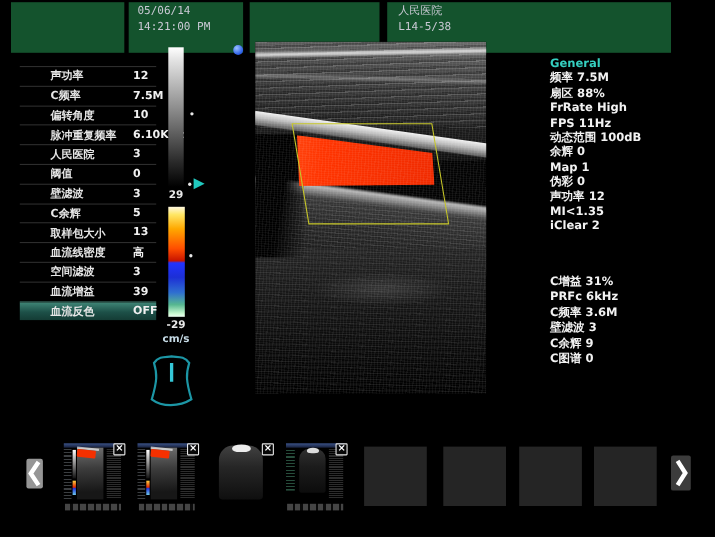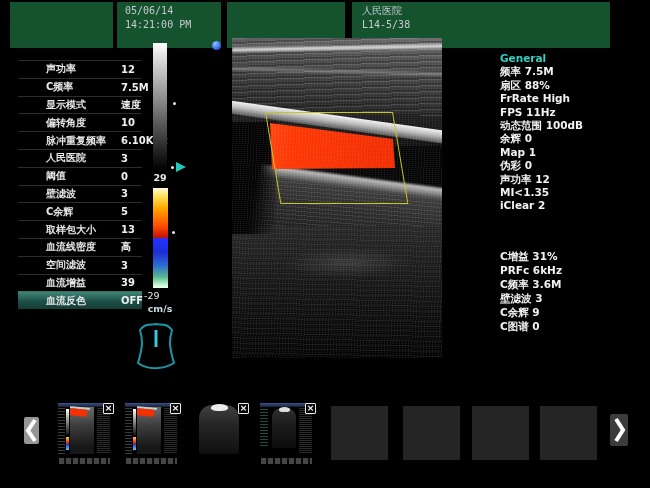--- a/index.html
+++ b/index.html
@@ -26,22 +26,22 @@
              border-top-color:#3a6e63;}
 
   
   .graybar{position:absolute;left:153px;top:43px;width:14px;height:127px;
            background:linear-gradient(180deg,#ffffff,#e6e6e6 8%,#8a8a8a 45%,#2a2a2a 82%,#000);}
   .graymax{position:absolute;left:146px;top:172px;width:28px;text-align:center;
            font-size:9.5px;font-weight:bold;color:#e8e8e8;}
   .colorbar{position:absolute;left:153px;top:188px;width:15px;height:100px;
             background:linear-gradient(180deg,#fff8e0 0%,#ffe766 7%,#ffa800 20%,#ff4e00 38%,
             #c81400 49%,#2233ff 51%,#1c2fd6 64%,#2f6fd0 78%,#57b890 89%,#c8f8d0 97%,#eefff2 100%);}
-  .colormin{position:absolute;left:144px;top:290px;width:32px;text-align:left;
-            font-size:9.5px;font-weight:normal;color:#e8e8e8;}
+  .colormin{position:absolute;left:144px;top:290px;width:32px;text-align:center;
+            font-size:9.5px;font-weight:bold;color:#e8e8e8;}
   .colorunit{position:absolute;left:142px;top:303px;width:36px;text-align:center;
              font-size:9.5px;font-weight:bold;color:#c6dbe6;}
   .focus-arrow{position:absolute;left:176px;top:162px;width:0;height:0;
                border-left:10px solid #20c8be;border-top:5px solid transparent;
                border-bottom:5px solid transparent;}
   .dot{position:absolute;width:3px;height:3px;border-radius:50%;background:#e8e8e8;}
   .bluedot{position:absolute;left:212px;top:41px;width:9px;height:9px;border-radius:50%;
            background:radial-gradient(circle at 35% 30%,#9cc2ff,#2f62e8 65%,#1a3fae);}
   .bodymark{position:absolute;left:130px;top:318px;}
 
@@ -149,24 +149,20 @@
       <div class="lp-row">
         <span class="lp-label">声功率</span>
         <span class="lp-value">12</span>
       </div>
 
       <div class="lp-row">
         <span class="lp-label">C频率</span>
         <span class="lp-value">7.5M</span>
       </div>
 
-      <div class="lp-row">
-        <span class="lp-label">显示模式</span>
-        <span class="lp-value">速度</span>
-      </div>
 
       <div class="lp-row">
         <span class="lp-label">偏转角度</span>
         <span class="lp-value">10</span>
       </div>
 
       <div class="lp-row">
         <span class="lp-label">脉冲重复频率</span>
         <span class="lp-value">6.10KHz</span>
       </div>

